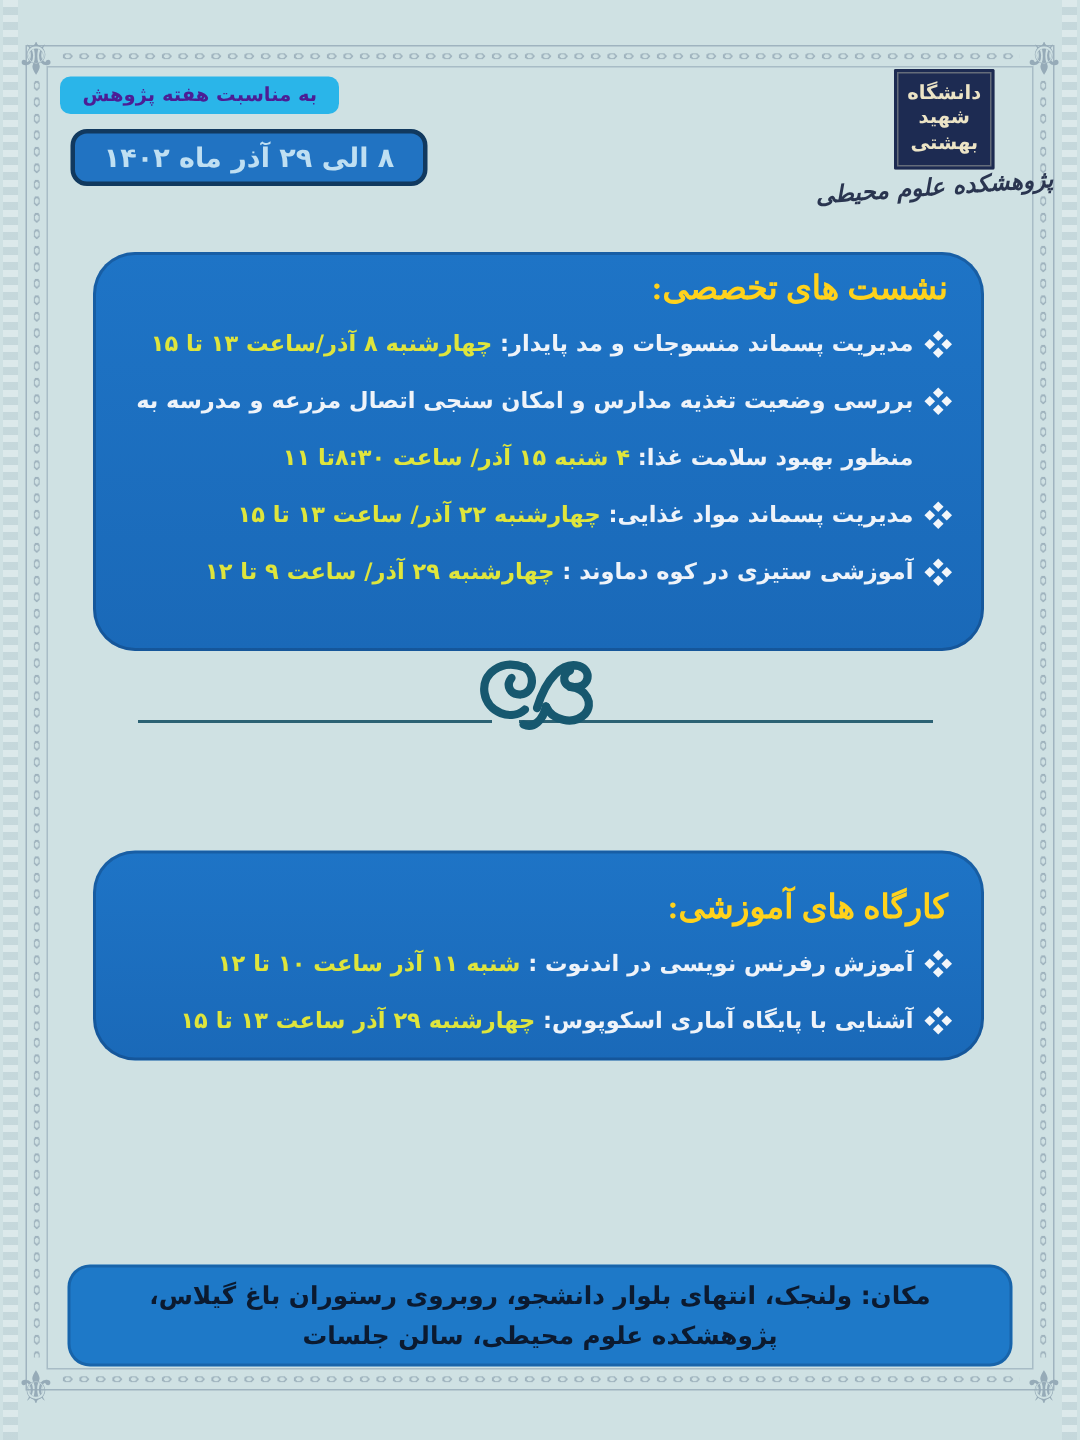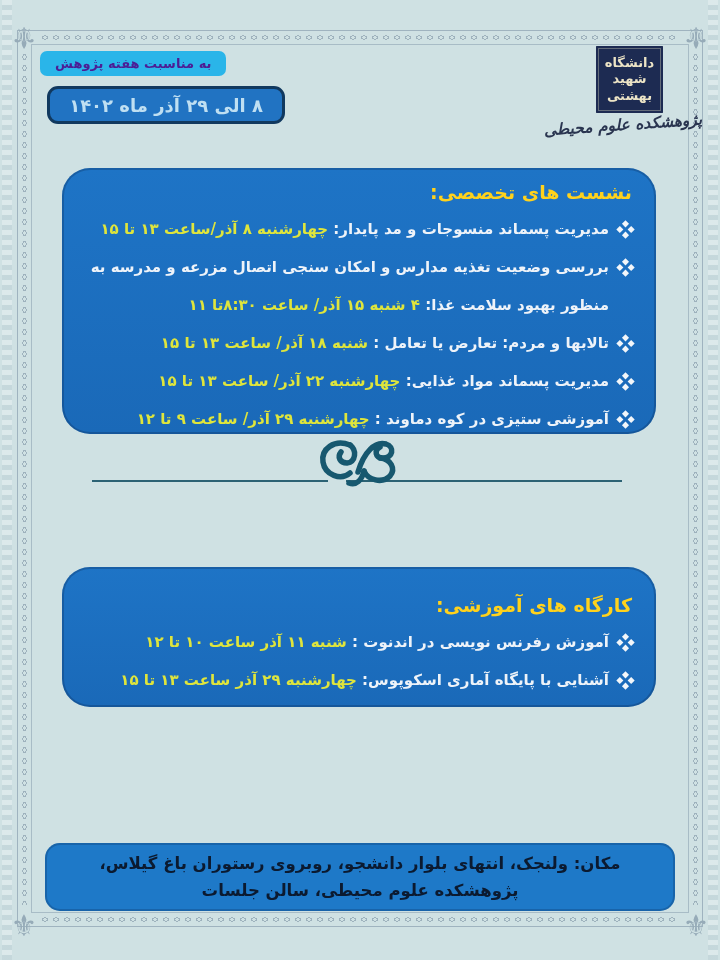--- a/index.html
+++ b/index.html
@@ -54,22 +54,22 @@
   .institute-script { position:absolute; left:538px; top:116px; width:170px;
     direction:rtl; text-align:center; color:#2a3550; font-size:15.5px; font-weight:bold;
     font-style:italic; transform:rotate(-4deg); }
 
   
   .panel { position:absolute; left:62px; width:594px; background:linear-gradient(180deg,#1e74c6,#1a69b8);
     border-radius:28px; direction:rtl; padding:8px 24px 8px 18px;
     box-shadow:inset 0 0 0 2px rgba(9,40,80,.28); }
   .panel-sessions  { top:168px; height:266px; }
   .panel-workshops { top:567px; height:140px; padding-top:22px; }
-  .panel h2 { color:#ffd21c; font-size:19px; font-weight:bold; line-height:32px;
-    margin-bottom:2px; letter-spacing:.2px; }
+  .panel h2 { color:#ffd21c; font-size:22px; font-weight:bold; line-height:32px;
+    margin-bottom:2px; letter-spacing:.2px;font-family:Liberation Serif, serif; }
   .item { display:flex; align-items:flex-start; gap:10px; font-size:15px; font-weight:bold;
     line-height:38px; }
   .bullet { flex:none; width:13px; height:13px; position:relative; transform:rotate(45deg);
     margin-top:13px; }
   .bullet i { position:absolute; width:5px; height:5px; background:#f2f6fa; }
   .bullet i:nth-child(1){left:0;top:0} .bullet i:nth-child(2){right:0;top:0}
   .bullet i:nth-child(3){left:0;bottom:0} .bullet i:nth-child(4){right:0;bottom:0}
   .item .txt { flex:1; }
   .topic { color:#eef3f9; }
   .time  { color:#dfe53c; }
@@ -135,29 +135,20 @@
         </span>
       <span class="txt"><span class="topic">بررسی وضعیت تغذیه مدارس و امکان سنجی اتصال مزرعه و مدرسه به منظور بهبود سلامت غذا: </span><span class="time">۴ شنبه ۱۵ آذر/ ساعت ۸:۳۰تا ۱۱</span></span>
     </div>
     <div class="item">
       <span class="bullet">
           <i></i>
           <i></i>
           <i></i>
           <i></i>
         </span>
-      <span class="txt"><span class="topic">تالابها و مردم: تعارض یا تعامل : </span><span class="time">شنبه ۱۸ آذر/ ساعت ۱۳ تا ۱۵</span></span>
-    </div>
-    <div class="item">
-      <span class="bullet">
-          <i></i>
-          <i></i>
-          <i></i>
-          <i></i>
-        </span>
       <span class="txt"><span class="topic">مدیریت پسماند مواد غذایی: </span><span class="time">چهارشنبه ۲۲ آذر/ ساعت ۱۳ تا ۱۵</span></span>
     </div>
     <div class="item">
       <span class="bullet">
           <i></i>
           <i></i>
           <i></i>
           <i></i>
         </span>
       <span class="txt"><span class="topic">آموزشی ستیزی در کوه دماوند : </span><span class="time">چهارشنبه ۲۹ آذر/ ساعت ۹ تا ۱۲</span></span>

